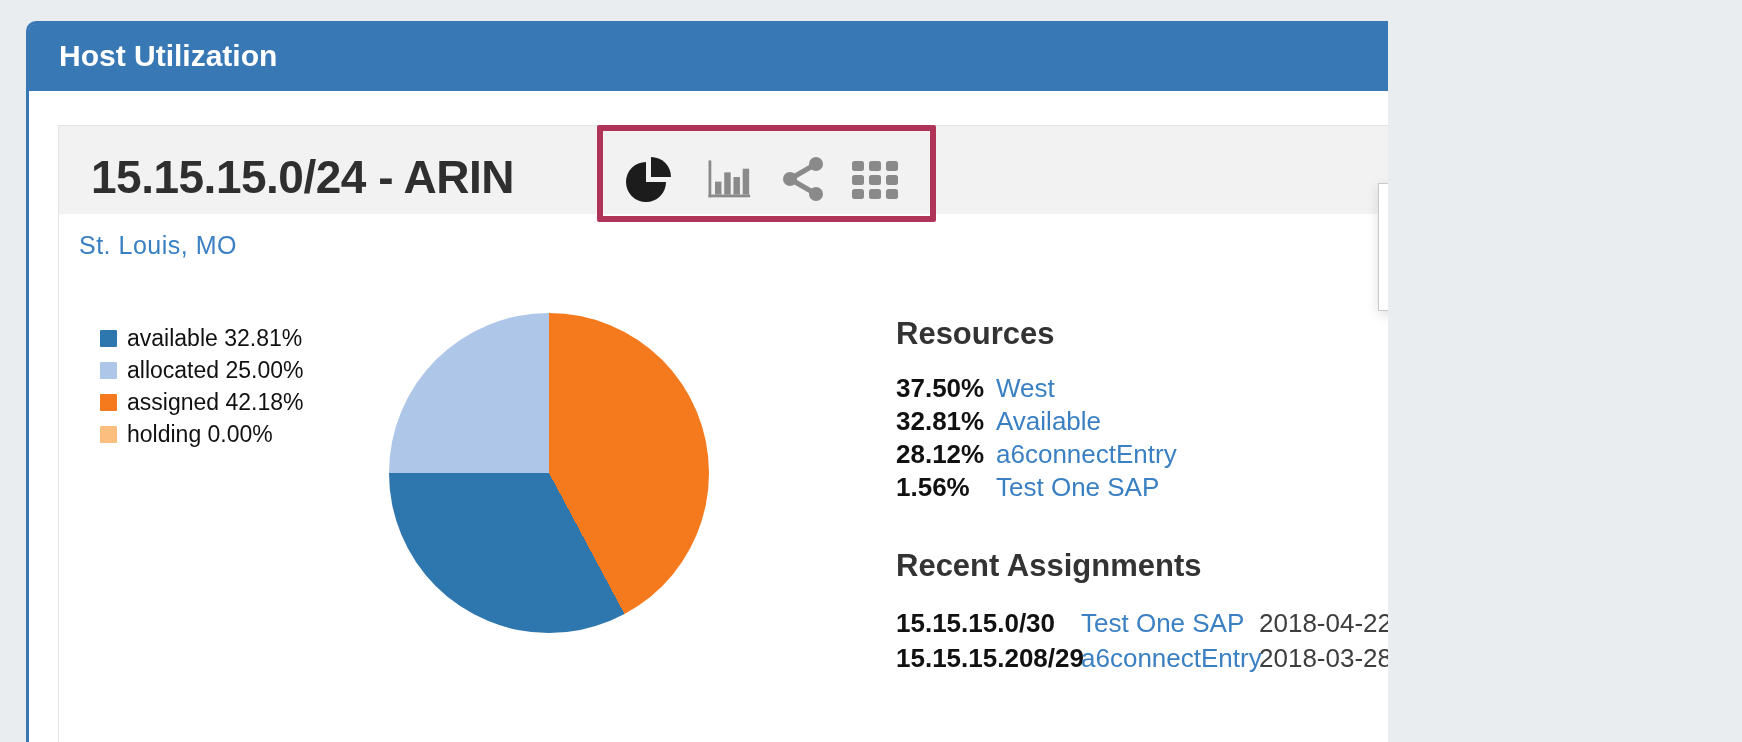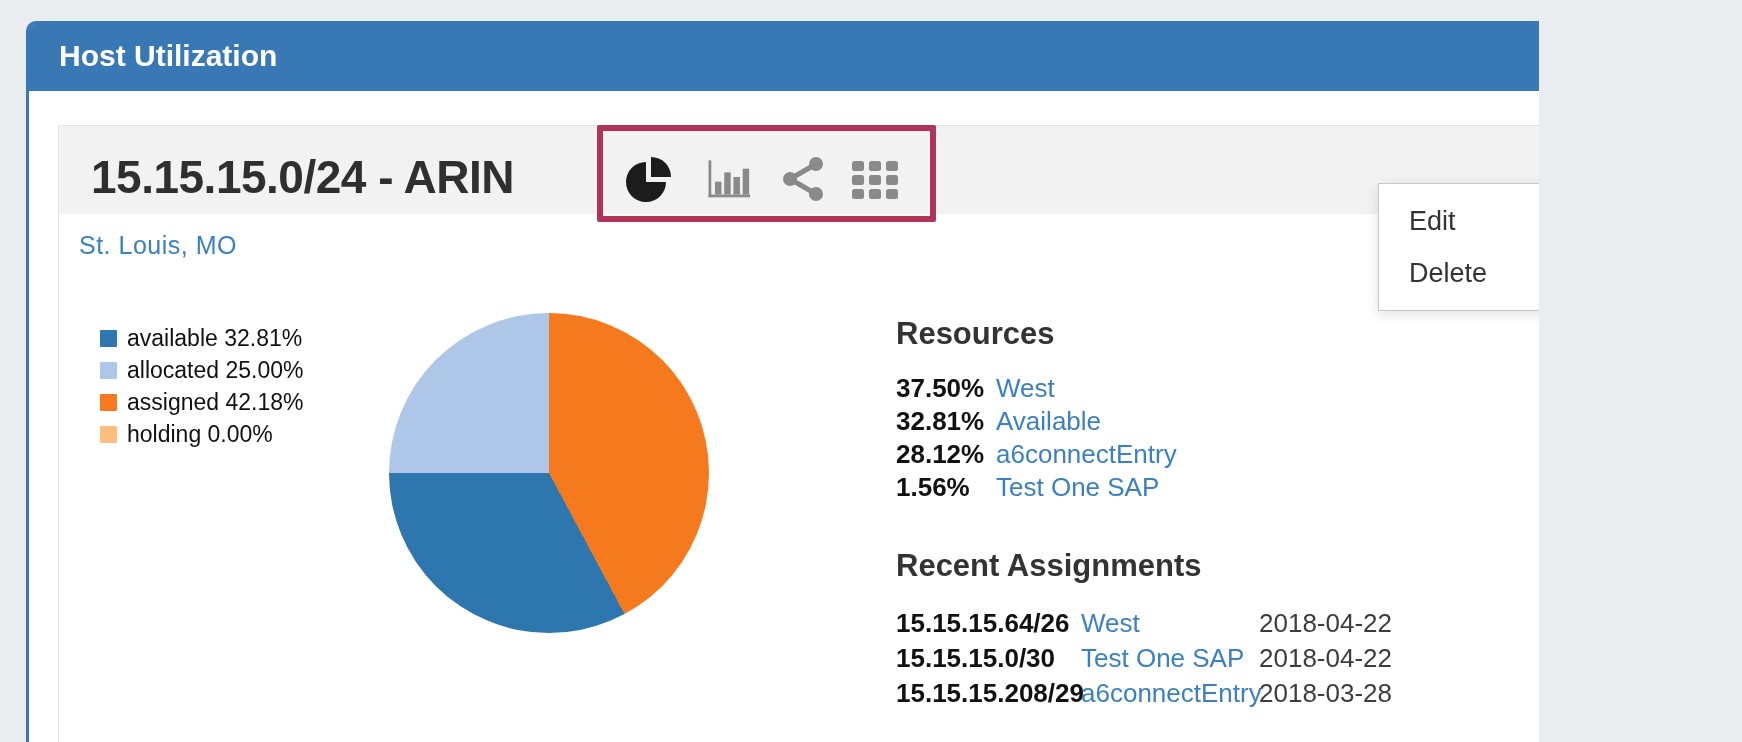--- a/index.html
+++ b/index.html
@@ -1,19 +1,19 @@
 <!DOCTYPE html>
 <html style="--accent: #3879b5; --annotation: #b03457; --link: #3a80c2; --page-bg: #e9edf0; --bar-bg: #f2f2f2; --icon-gray: #8a8a8a; --icon-active: #1c1c1c;"><head>
 <meta charset="utf-8">
 <style>
   * { margin:0; padding:0; box-sizing:border-box; }
   html,body { background:#e9edf0; }
   body { font-family:"Liberation Sans", sans-serif; }
   #canvas {
-    position:relative; width:1539px; height:742px;
+    position:relative; width:1388px; height:742px;
     background:var(--page-bg, #e9edf0); overflow:hidden;
   }
   
   .panel {
     position:absolute; left:26px; top:21px; width:1696px; height:780px;
     background:#fff; border:3px solid var(--accent,#3879b5);
     border-radius:10px 10px 0 0;
   }
   .panel-header {
     height:67px; background:var(--accent,#3879b5);
@@ -180,21 +180,20 @@
       <div class="col-heading">Resources</div>
       <div class="res-rows">
         <div class="res-row"><span class="res-pct">37.50%</span><a class="blue-link">West</a></div>
         <div class="res-row"><span class="res-pct">32.81%</span><a class="blue-link">Available</a></div>
         <div class="res-row"><span class="res-pct">28.12%</span><a class="blue-link">a6connectEntry</a></div>
         <div class="res-row"><span class="res-pct">1.56%</span><a class="blue-link">Test One SAP</a></div>
       </div>
 
       <div class="col-heading asn-heading">Recent Assignments</div>
       <div class="asn-rows">
-        <div class="asn-row"><span class="asn-cidr">15.15.15.64/26</span><a class="blue-link asn-name">West</a><span class="asn-date">2018-04-22</span></div>
         <div class="asn-row"><span class="asn-cidr">15.15.15.0/30</span><a class="blue-link asn-name">Test One SAP</a><span class="asn-date">2018-04-22</span></div>
         <div class="asn-row"><span class="asn-cidr">15.15.15.208/29</span><a class="blue-link asn-name">a6connectEntry</a><span class="asn-date">2018-03-28</span></div>
       </div>
     </div>
   </div>
 
   <div class="context-menu">
     <div class="menu-item">Edit</div>
     <div class="menu-item">Delete</div>
   </div>

